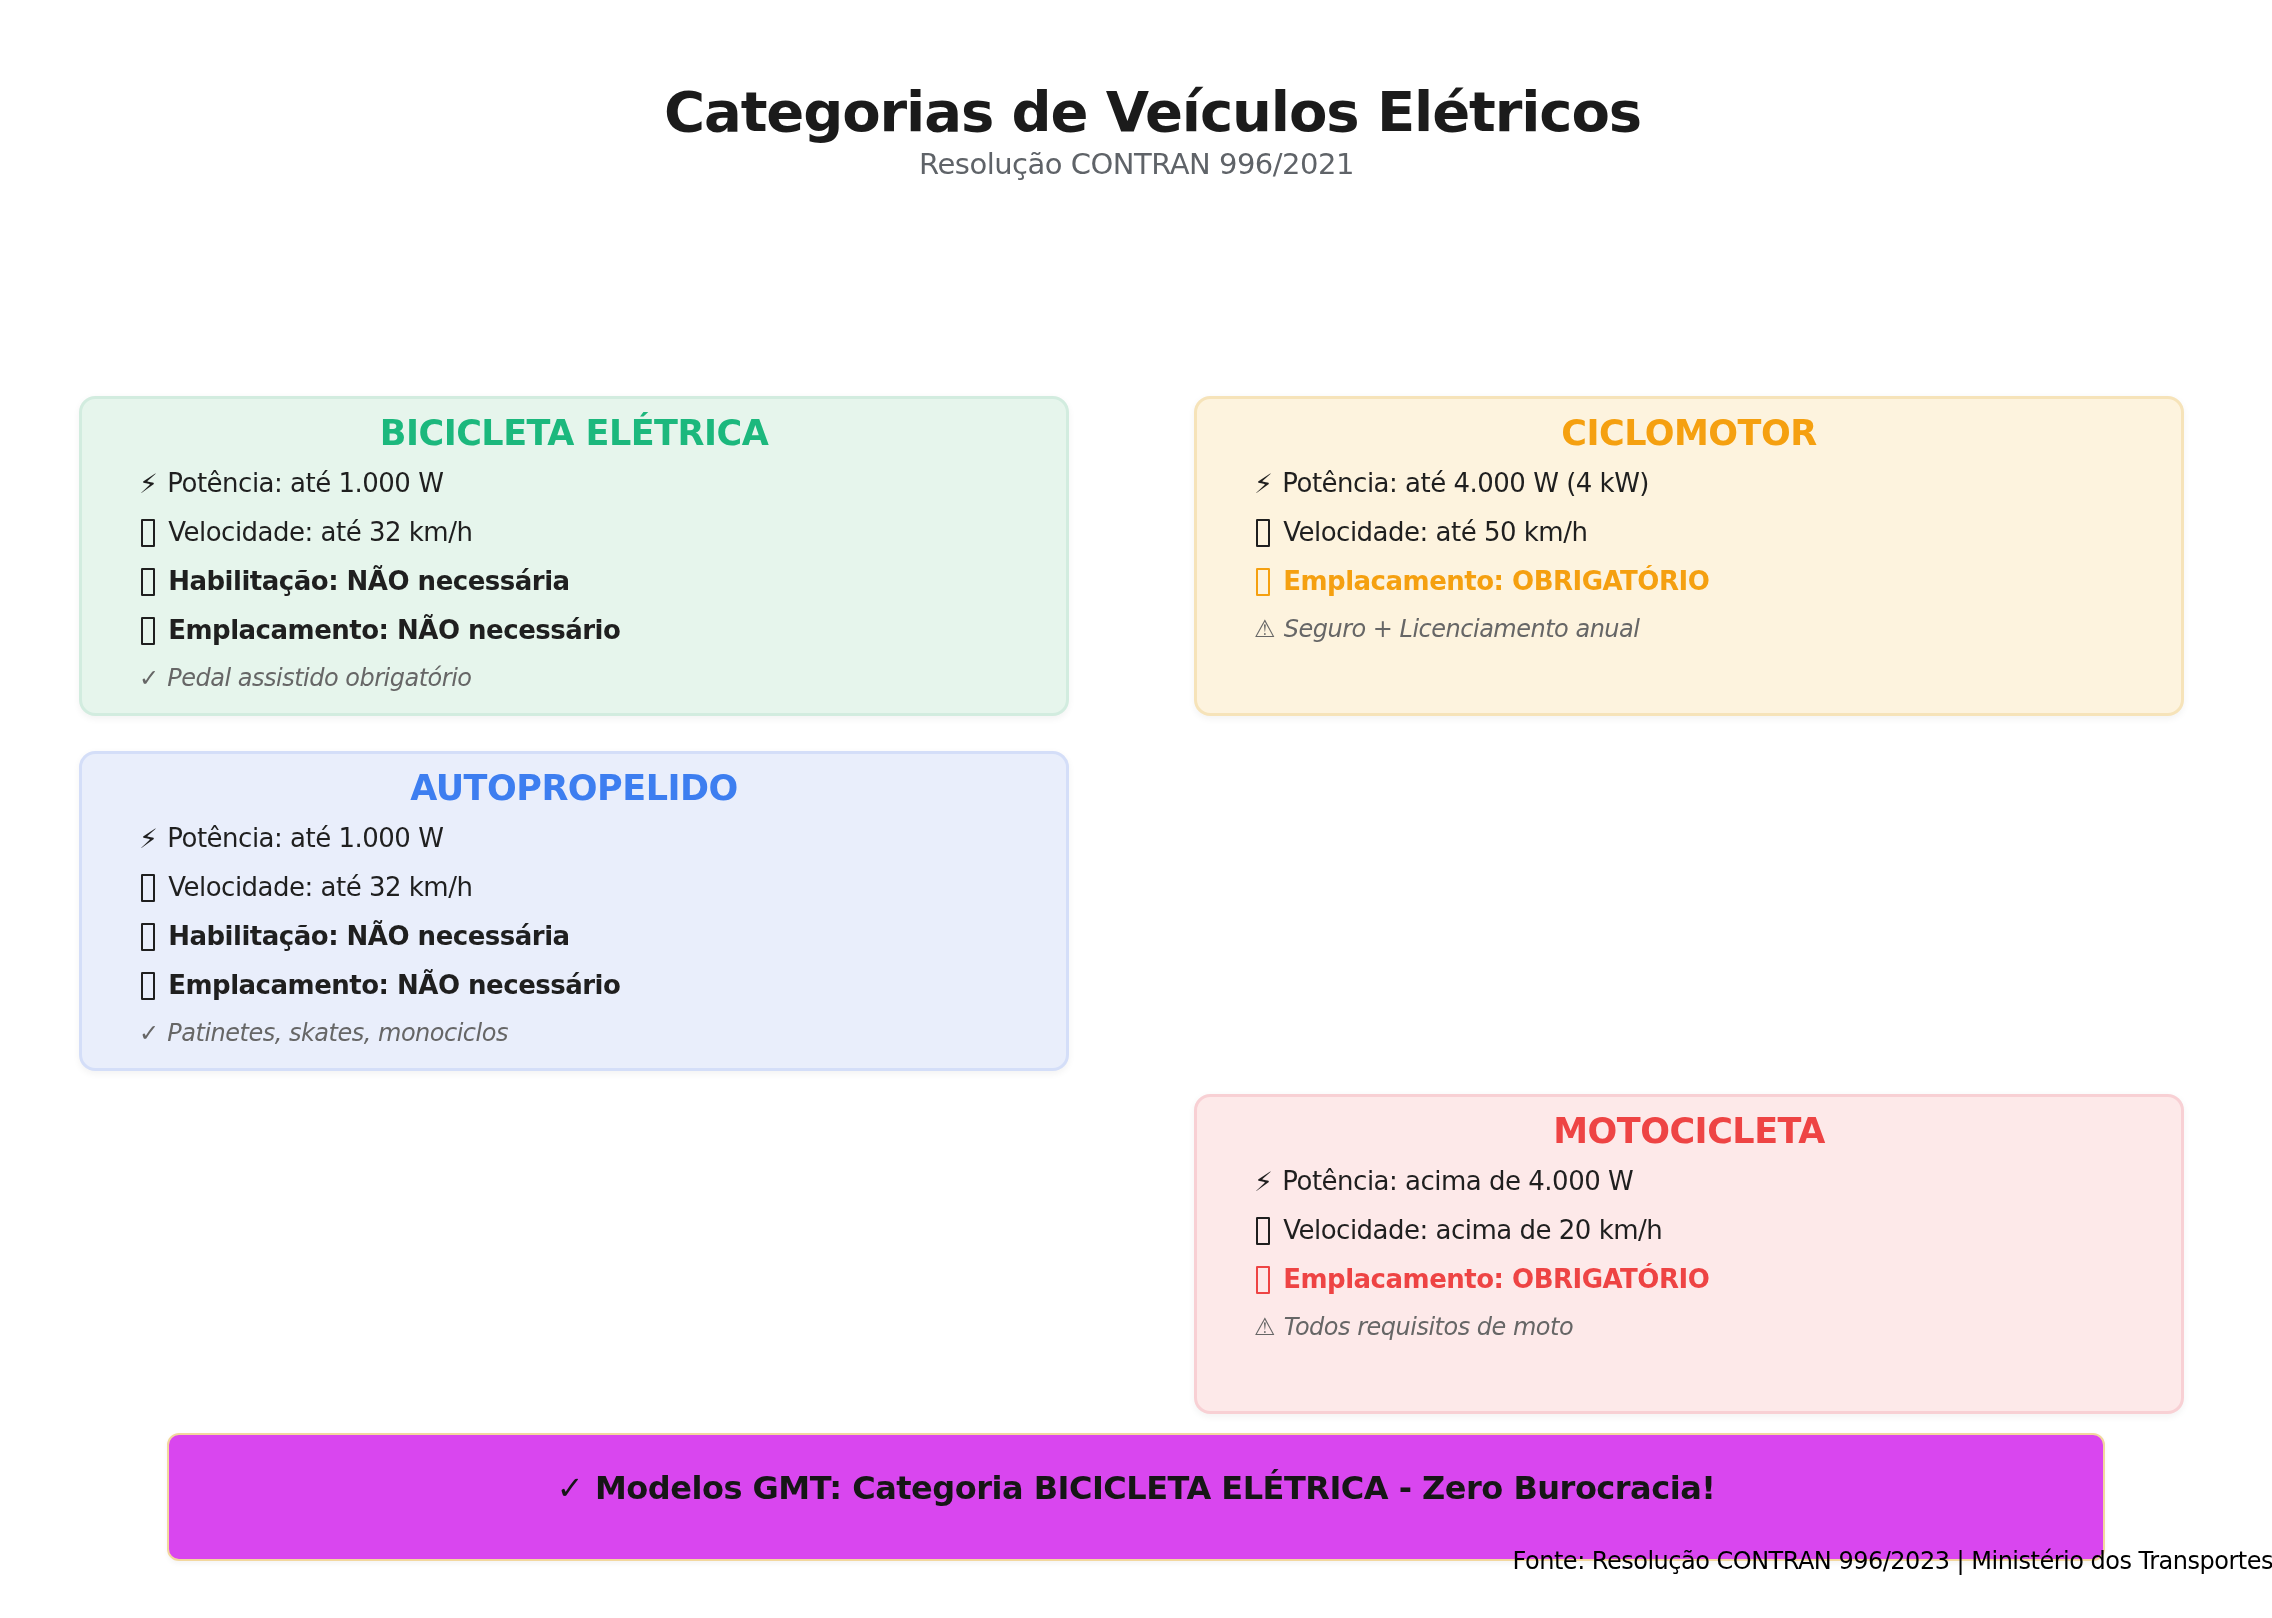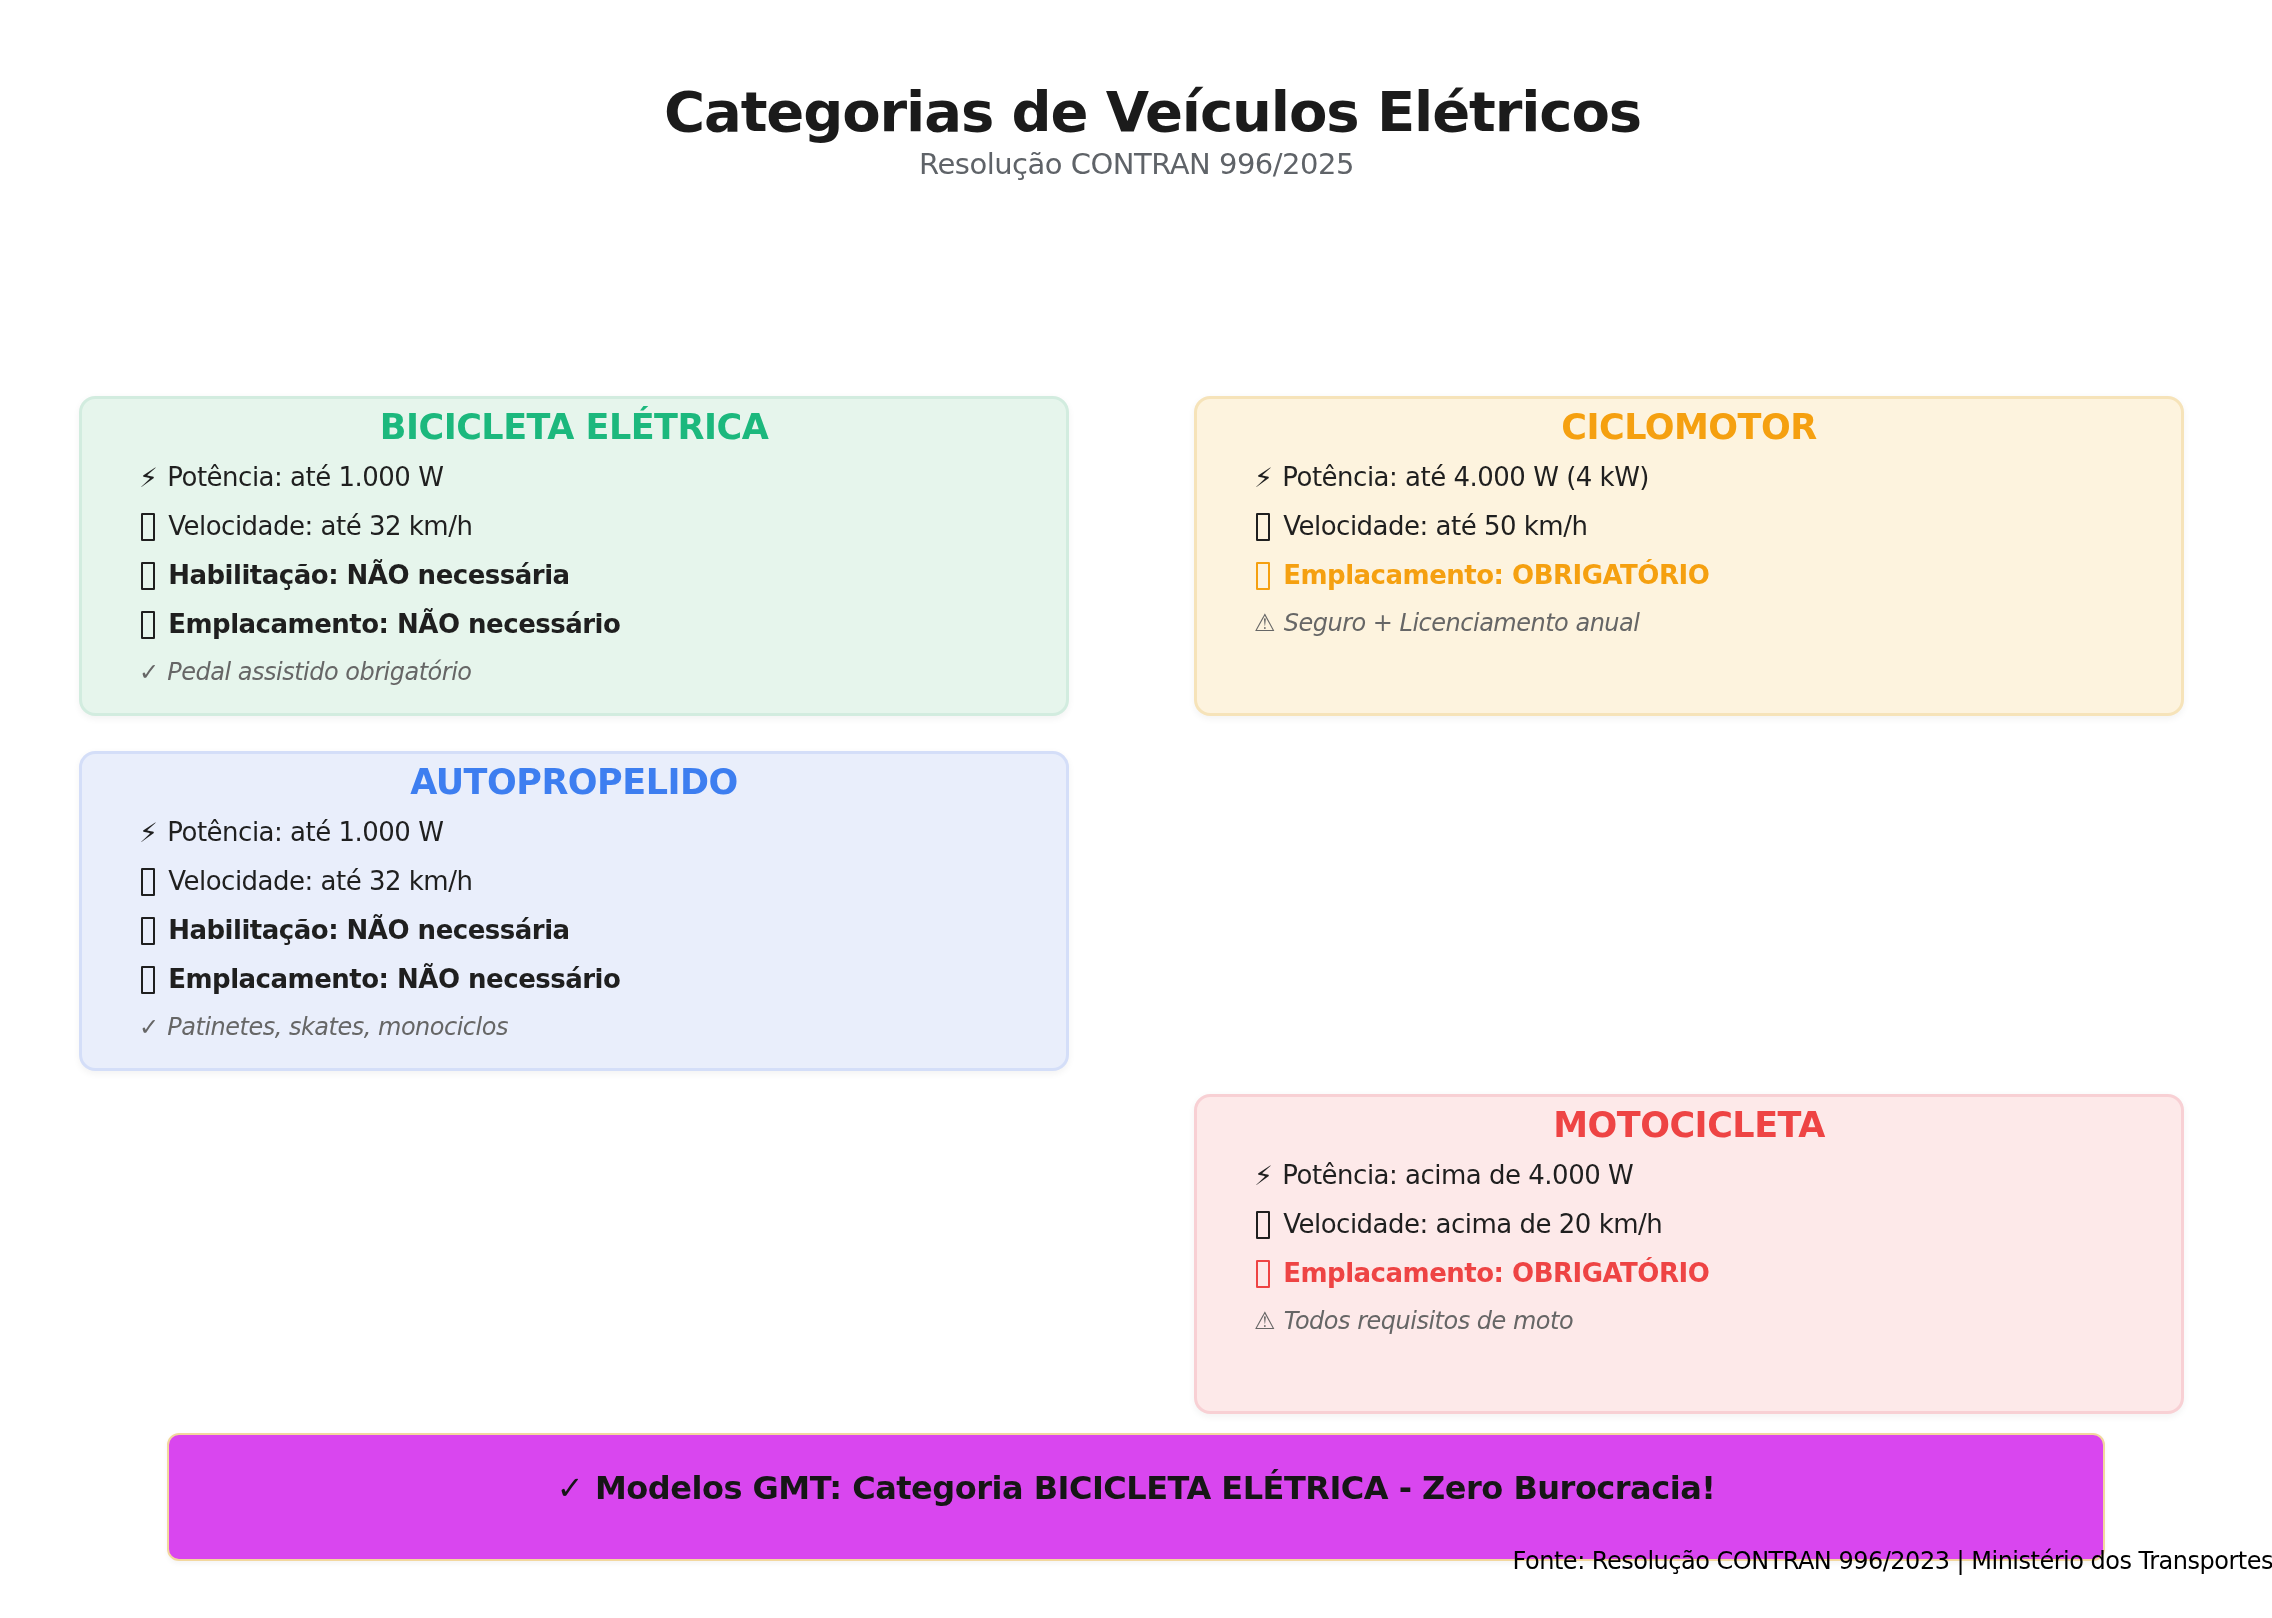--- a/index.html
+++ b/index.html
@@ -26,21 +26,21 @@
     color:#5f6368;letter-spacing:-0.5px;
   }
   
   .card{
     position:absolute;
     width:990px;height:320px;
     box-sizing:border-box;
     border-radius:16.3px;
     border:3.3px solid var(--border);
     background:var(--bg);
-    padding:8px 57px 0 57px;
+    padding:14px 57px 0 57px;
     box-shadow:0 2.7px 7.6px rgba(0,0,0,0.05);
   }
   #card-bicicleta-eletrica{left:79px;top:396px;}
   #card-ciclomotor{left:1194px;top:396px;}
   #card-autopropelido{left:79px;top:751px;}
   #card-motocicleta{left:1194px;top:1094px;}
   .card-title{
     font-size:35px;font-weight:bold;line-height:41px;
     text-align:center;margin:0 0 13px 0;
     color:var(--accent);letter-spacing:-0.5px;
@@ -87,21 +87,21 @@
     color:#000000;letter-spacing:-0.5px;
     z-index:2;
   }
 </style>
 </head>
 <body>
 
 <div id="canvas">
 
   <h1 class="page-title">Categorias de Veículos Elétricos</h1>
-  <div class="page-subtitle">Resolução CONTRAN 996/2025</div>
+  <div class="page-subtitle">Resolução CONTRAN 996/2021</div>
 
   <main id="cards-container">
       <section class="card" id="card-bicicleta-eletrica" style="--accent: #1cb87d; --bg: #e6f5ec; --border: #d2ecdf; --strong: #1f1f1f;">
         <h2 class="card-title">BICICLETA ELÉTRICA</h2>
         <div class="line">
           <span class="glyph bolt">⚡</span>
           <span>Potência: até 1.000 W</span>
         </div>
         <div class="line">
           <span class="tofu"></span>

